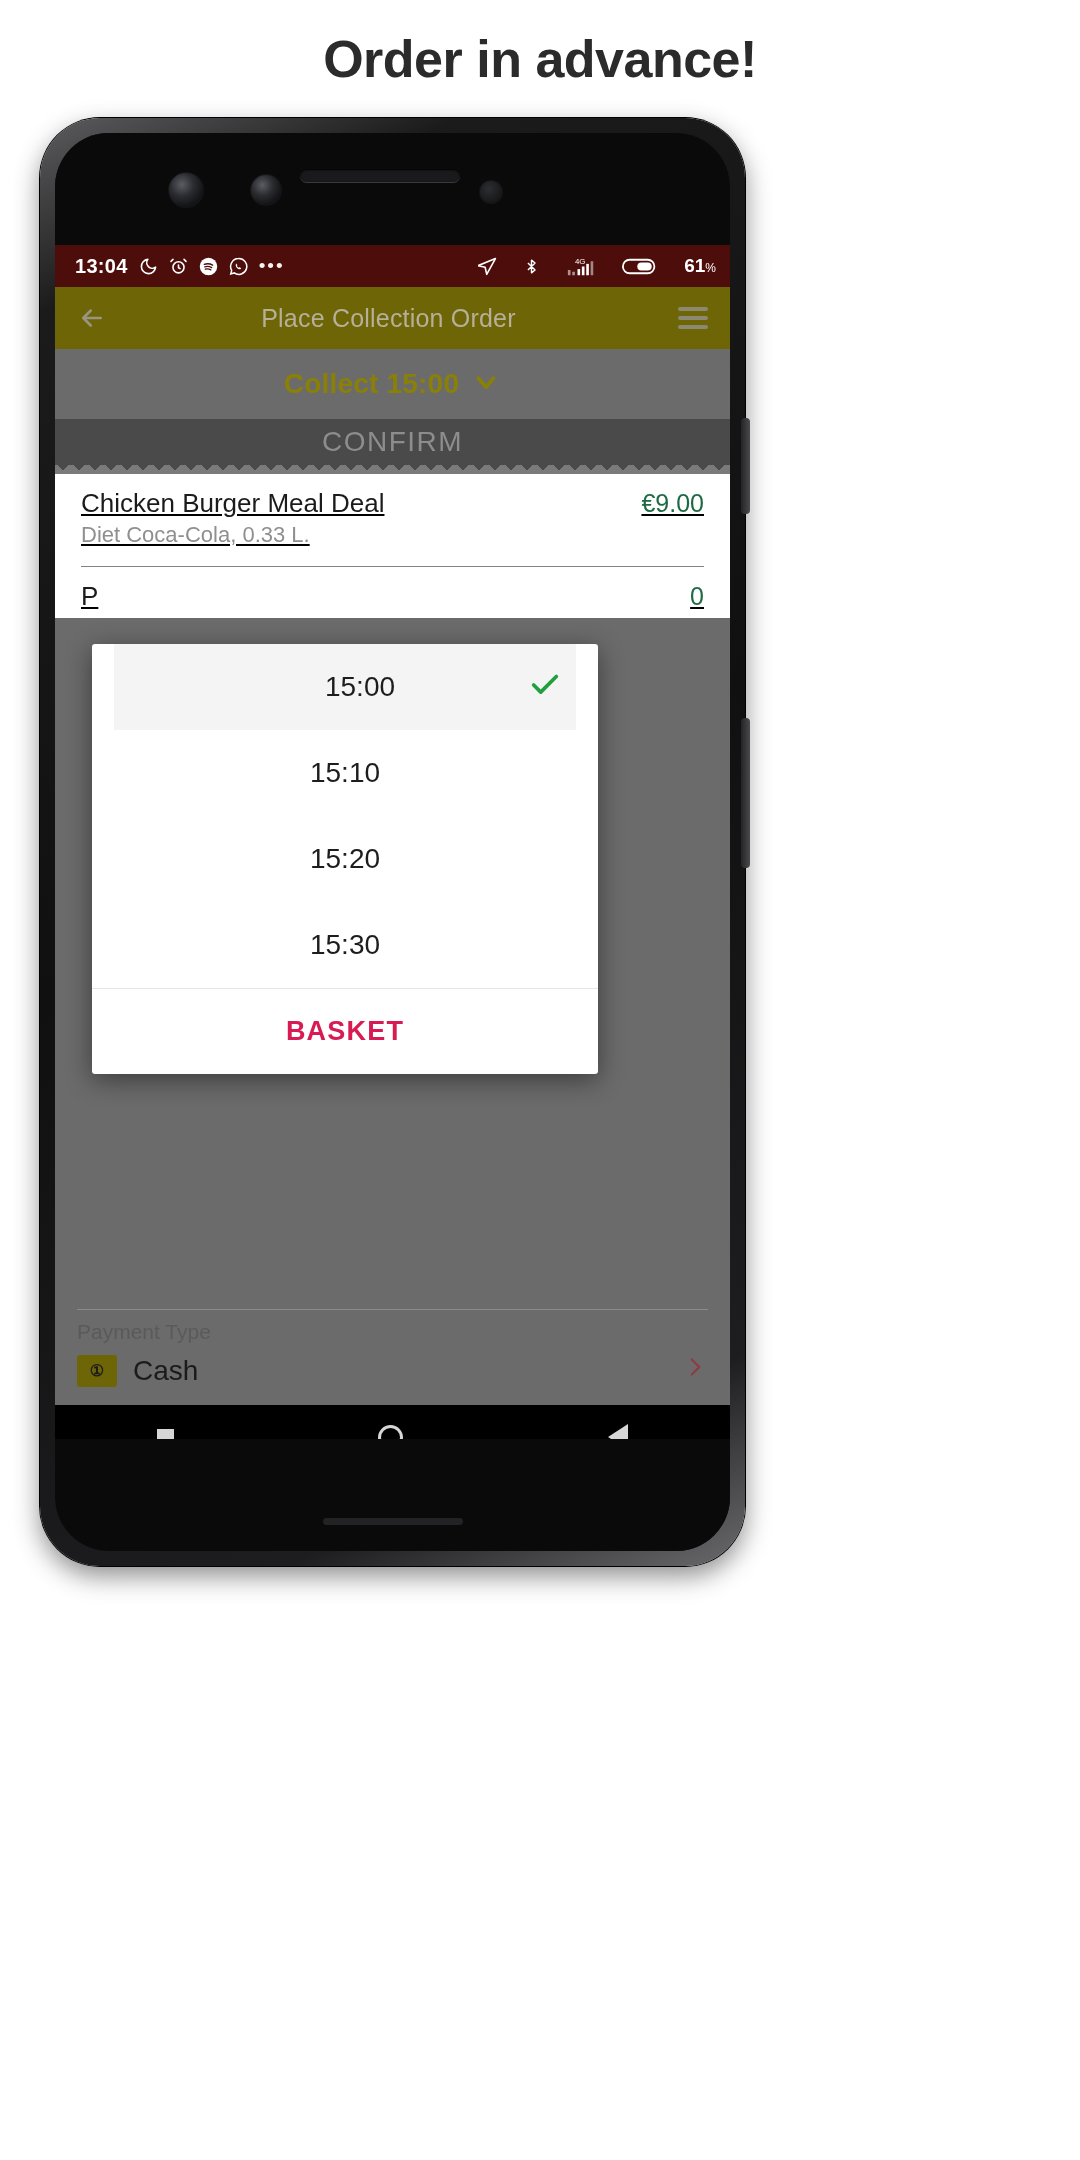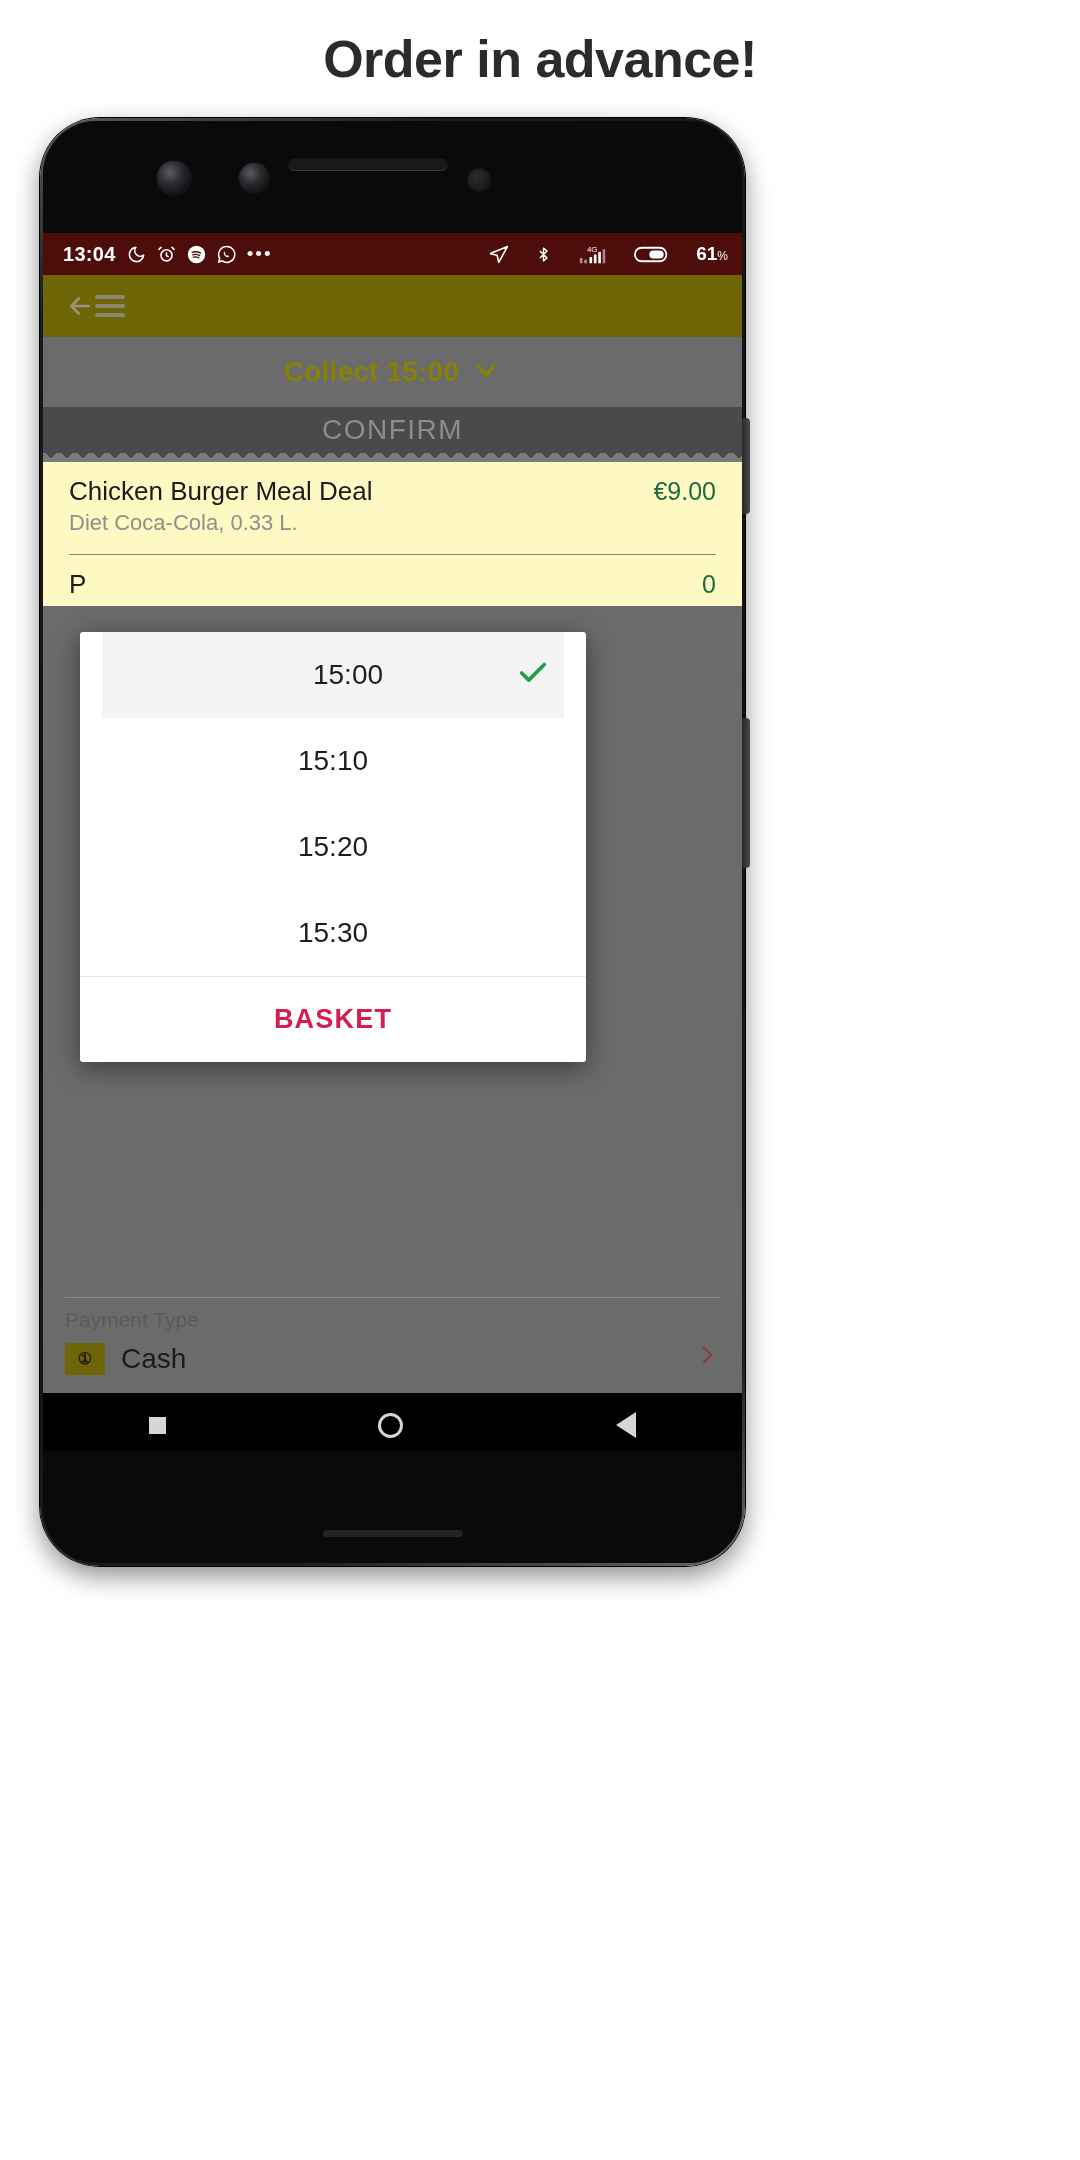--- a/index.html
+++ b/index.html
@@ -16,21 +16,21 @@
     letter-spacing:-0.5px;
   }
 
   
   .phone {
     position:absolute; left:40px; top:118px;
     width:705px; height:1448px;
     border-radius:60px;
     background:linear-gradient(155deg,#5c5c5e 0%,#1b1b1c 11%,#101011 50%,#1d1d1f 88%,#6a6a6c 100%);
     box-shadow:0 0 0 1px #000, 0 10px 26px rgba(0,0,0,.45);
-    padding:3px;
+    padding:15px;
   }
   .phone-inner {
     position:relative; width:100%; height:100%;
     border-radius:54px; background:#0a0a0b;
     box-shadow:inset 0 0 0 3px #2c2c2e;
     overflow:hidden;
   }
   
   .btn-power, .btn-vol {
     position:absolute; right:-5px; width:9px; border-radius:4px;
@@ -105,21 +105,21 @@
   }
   .serrated {
     height:9px;
     background:
       linear-gradient(-45deg, #7a7a7a 8px, transparent 0) 0 0 / 16px 9px repeat-x,
       linear-gradient(45deg, #7a7a7a 8px, transparent 0) 0 0 / 16px 9px repeat-x;
     background-color:#4a4a4a;
   }
 
   
-  .basket-body { background:#fef9c3; }
+  .basket-body { background:#ffffff;text-decoration:underline; }
   .bitem { padding:14px 26px 6px 26px; position:relative; }
   .bitem-top { display:flex; justify-content:space-between; align-items:baseline; }
   .bitem-name { font-size:26px; color:#1b1b1b; }
   .bitem-price { font-size:25px; color:#1e6b43; }
   .bitem-sub { font-size:22px; color:#8f8f8f; margin-top:3px; }
   .bdiv { height:1px; background:#838383; margin:12px 26px 0 26px; }
 
   
   .pay-sec { position:absolute; left:0; bottom:62px; width:100%; }
   .pay-div { height:1px; background:#8b8b8b; margin:0 22px; }
@@ -267,20 +267,21 @@
             <span class="batt-pct"><span>61</span><small>%</small></span>
           </div>
         </div>
 
         <div class="appbar">
           <span class="backarrow">
             <svg width="30" height="30" viewBox="0 0 24 24" fill="none" stroke="currentColor" stroke-width="2" stroke-linecap="round" stroke-linejoin="round">
                 <path d="M19 12H5M11 18l-6-6 6-6"></path>
               </svg>
           </span>
+          <span class="appbar-title">Place Collection Order</span>
           <span class="hamb">
               <i></i>
               <i></i>
               <i></i>
             </span>
         </div>
 
         <div class="collect-row">
           <span class="collect-txt">Collect 15:00</span>
           <span class="chev-down">

